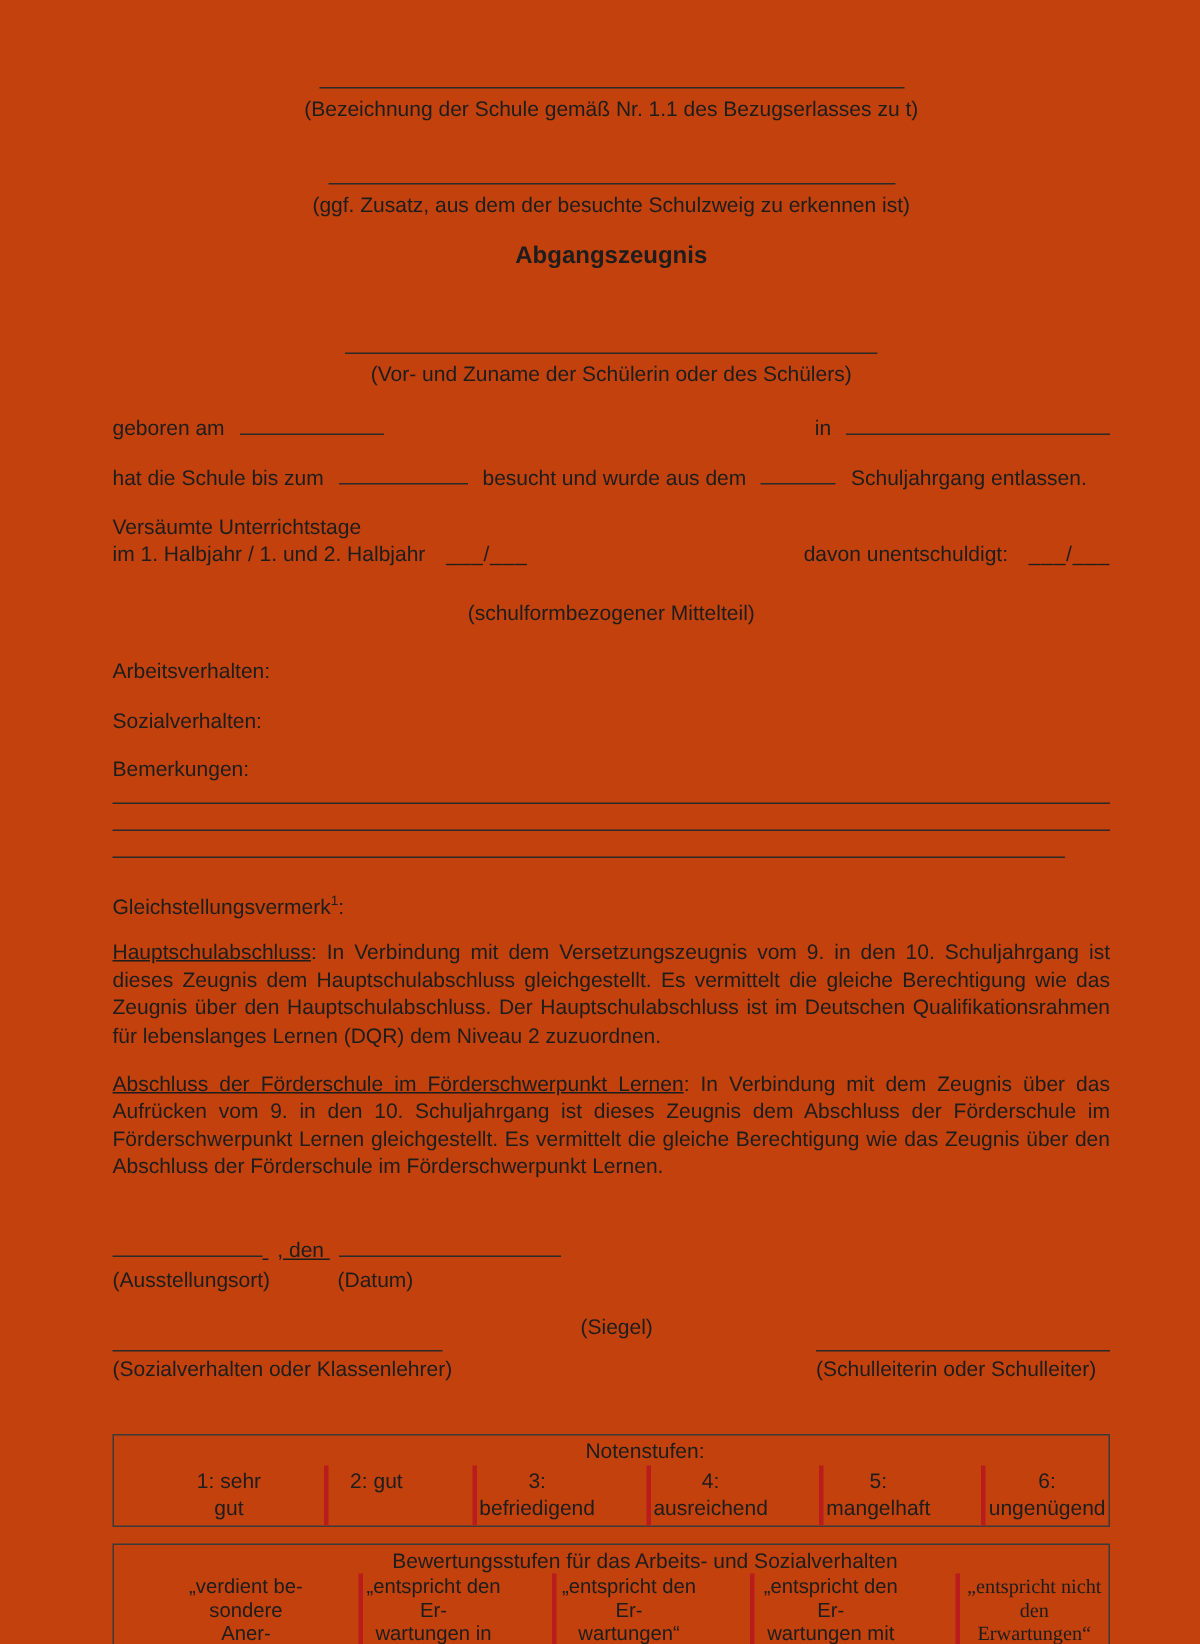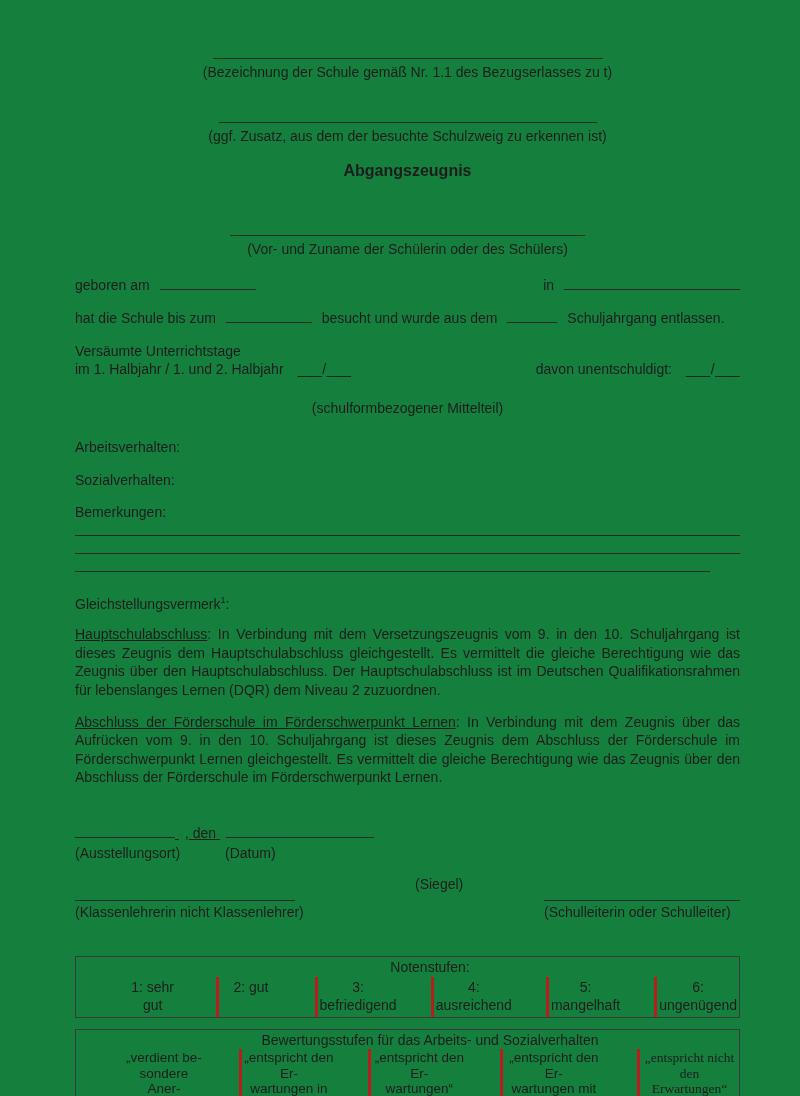--- a/index.html
+++ b/index.html
@@ -1,21 +1,21 @@
 <!DOCTYPE html>
 <html><head>
 <meta charset="utf-8">
 <style>
   html,body { margin:0; padding:0; background:#e9e9e9; }
   .page {
     position: relative;
     width: 800px;
     height: 1096px;
     margin: 0 auto;
-    background: #15803d;
+    background: #c2410c;
     box-sizing: border-box;
     padding: 44px 60px 0 75px;
     font-family: "Liberation Sans", sans-serif;
     font-size: 14px;
     line-height: 1.32;
     color: #1d1d1d;
   }
   .center { text-align: center; }
   .blankline {
     display: inline-block;
@@ -50,21 +50,21 @@
   sup { font-size: 9px; }
   .para { margin-top: 12px; text-align: justify; }
   .para .lead { text-decoration: underline; }
   .issue-row { margin-top: 37px; text-decoration: underline; }
   .issue-captions { margin-top: 2px; display: flex; }
   .issue-captions .c1 { display: inline-block; width: 150px; }
   .sig-row { margin-top: 25px; display: flex; align-items: flex-start; }
   .sig-col { display: flex; flex-direction: column; }
   .sig-col.left { width: 300px; }
   .sig-col.right { width: 196px; margin-left: auto; }
-  .sig-seal { position: relative; top: -13px; margin-left: 40px; }
+  .sig-seal { position: relative; top: -13px; margin-left: 12px; }
   .sig-caption { margin-top: 2px; }
   .tbl { border: 1px solid #3a3a3a; margin-top: 35px; padding-left: 45px; }
   .tbl-title { text-align: center; padding-top: 1px; }
   .tbl-row { display: flex; gap: 32px; }
   .tbl-cell { text-align: center; padding: 1px 2px 2px 2px; box-sizing: border-box; }
   .tbl-cell + .tbl-cell { border-left: 3px solid #b91c1c; }
   .nt-cell { flex: 1 1 0; }
   .bw { margin-top: 11px; }
   .bw .tbl-cell { white-space: pre-line; font-size: 13.5px; line-height: 15.5px; padding-bottom: 4px; }
   .bw .c1 { width: 17.6%; }
@@ -160,21 +160,21 @@
     <span class="blank ml6" style="width:148px"></span>
   </div>
   <div class="issue-captions">
     <span class="c1">(Ausstellungsort)</span>
     <span>(Datum)</span>
   </div>
 
   <div class="sig-row">
     <div class="sig-col left">
       <span class="blank" style="width:220px"></span>
-      <span class="sig-caption">(Klassenlehrerin nicht Klassenlehrer)</span>
+      <span class="sig-caption">(Sozialverhalten oder Klassenlehrer)</span>
     </div>
     <div class="sig-seal">(Siegel)</div>
     <div class="sig-col right">
       <span class="blank" style="width:196px"></span>
       <span class="sig-caption">(Schulleiterin oder Schulleiter)</span>
     </div>
   </div>
 
   <div class="tbl">
     <div class="tbl-title">Notenstufen:</div>

